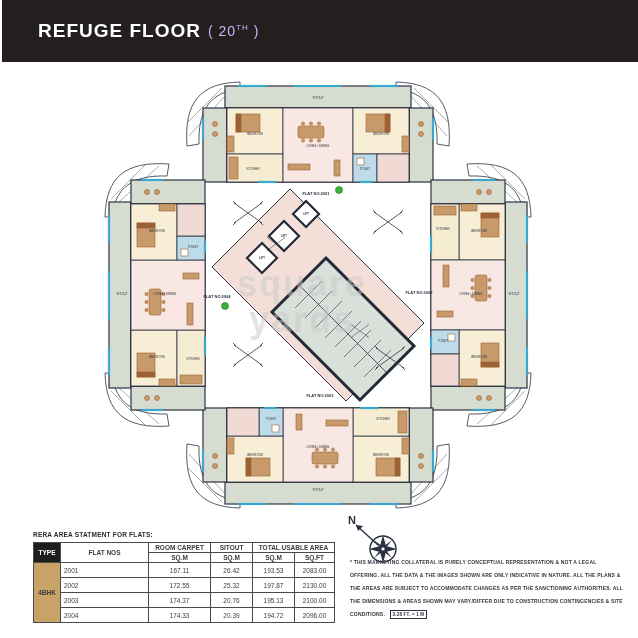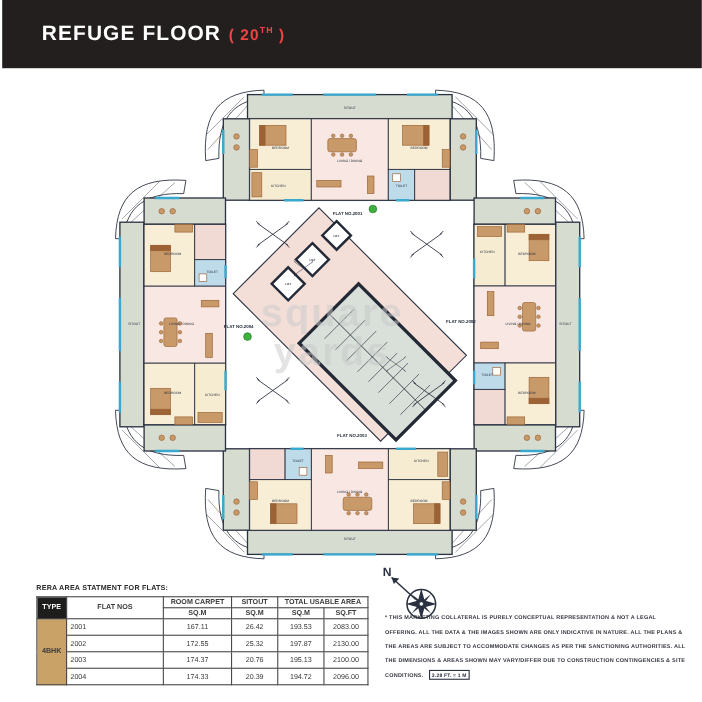--- a/index.html
+++ b/index.html
@@ -9,21 +9,21 @@
   }
   
   .header-bar{
     position:absolute;left:2px;top:0;width:638px;height:62px;
     background:#241f1f;display:flex;align-items:center;
   }
   .header-title{
     margin-left:36px;color:#ffffff;font-size:19px;font-weight:bold;
     letter-spacing:1px;
   }
-  .floor-note{color:#ef4444;font-size:14px;font-weight:bold;margin-left:7px;letter-spacing:1px;}
+  .floor-note{color:#c4b5fd;font-size:14px;font-weight:normal;margin-left:7px;letter-spacing:1px;}
   .floor-note sup{font-size:8px;}
   
   .plan-wrap{position:absolute;left:88px;top:74px;width:460px;height:445px;}
   
   .compass{position:absolute;left:344px;top:512px;width:66px;height:60px;}
   .compass-n{font-size:11px;font-weight:bold;fill:#2a3140;}
   
   .disclaimer{
     position:absolute;left:350px;top:556px;width:276px;
     font-size:5px;line-height:13px;letter-spacing:.2px;color:#33363f;font-weight:bold;

